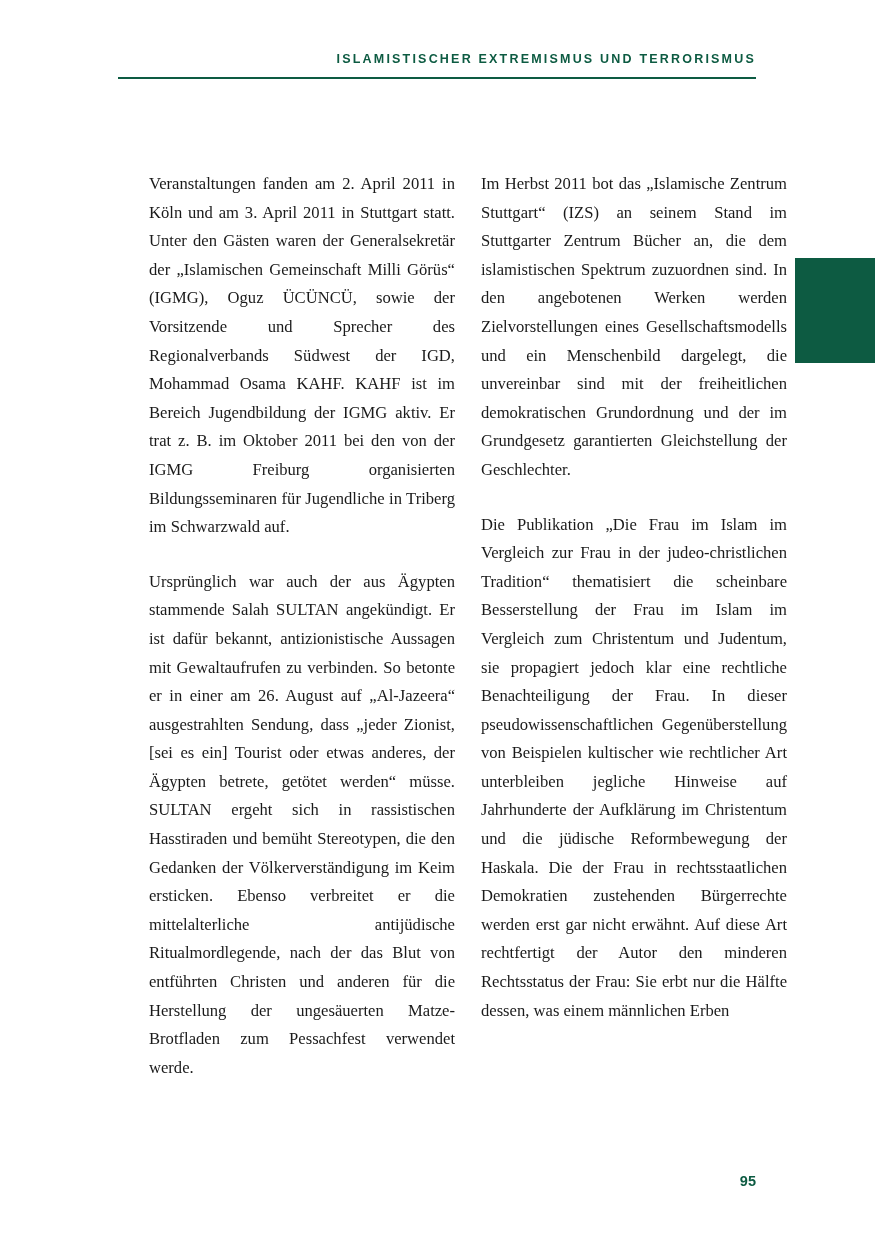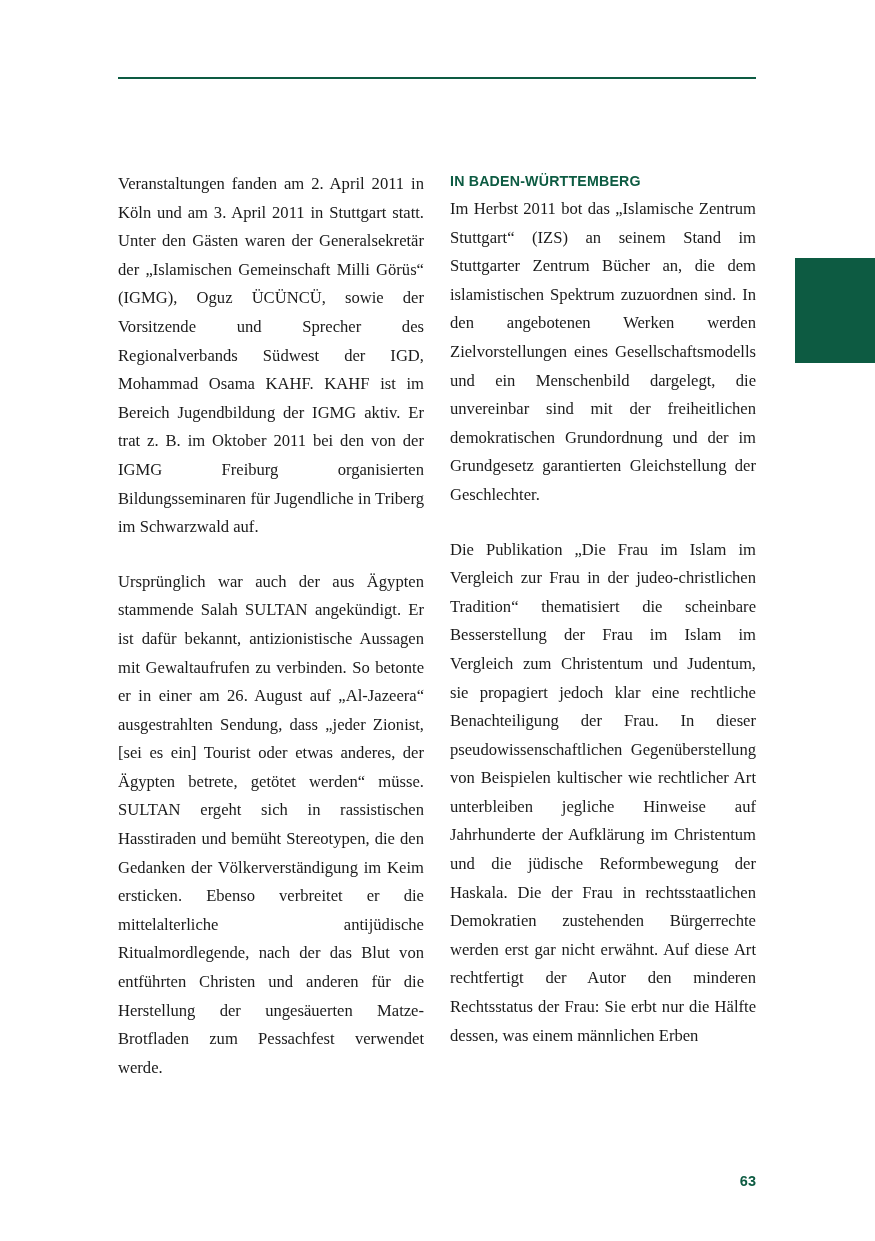--- a/index.html
+++ b/index.html
@@ -62,20 +62,21 @@
   
   .col {
     position: absolute;
     top: 170px;
     width: 306px;
     font-size: 16.6px;
     line-height: 28.6px;
     text-align: justify;
     text-justify: inter-word;
     hyphens: manual;
+    margin-left: 31px;
   }
   .col-left { left: 118px; }
   .col-right { left: 450px; }
 
   .col p {
     margin: 0 0 26px 0;
     text-align: justify;
   }
   .col p:last-child { margin-bottom: 0; }
 
@@ -102,30 +103,32 @@
     font-size: 14.5px;
     font-weight: bold;
     color: #0d5b42;
   }
 </style>
 </head>
 <body>
 
 <div class="page">
 
+  <div class="header">
+    <span class="header-text">ISLAMISTISCHER EXTREMISMUS UND TERRORISMUS</span>
+  </div>
   <div class="header-rule"></div>
 
   <div class="side-tab"></div>
 
   <div class="col col-left">
     <p>Veranstaltungen fanden am 2. April 2011 in Köln und am 3. April 2011 in Stuttgart statt. Unter den Gästen waren der Generalsekretär der „Islamischen Gemeinschaft Milli Görüs“ (IGMG), Oguz ÜCÜNCÜ, sowie der Vorsitzende und Sprecher des Regionalverbands Südwest der IGD, Mohammad Osama KAHF. KAHF ist im Bereich Jugendbildung der IGMG aktiv. Er trat z. B. im Oktober 2011 bei den von der IGMG Freiburg organisierten Bildungsseminaren für Jugendliche in Triberg im Schwarzwald auf.</p>
     <p>Ursprünglich war auch der aus Ägypten stammende Salah SULTAN angekündigt. Er ist dafür bekannt, antizionistische Aussagen mit Gewaltaufrufen zu verbinden. So betonte er in einer am 26. August auf „Al-Jazeera“ ausgestrahlten Sendung, dass „jeder Zionist, [sei es ein] Tourist oder etwas anderes, der Ägypten betrete, getötet werden“ müsse. SULTAN ergeht sich in rassistischen Hasstiraden und bemüht Stereotypen, die den Gedanken der Völkerverständigung im Keim ersticken. Ebenso verbreitet er die mittelalterliche antijüdische Ritualmordlegende, nach der das Blut von entführten Christen und anderen für die Herstellung der ungesäuerten Matze-Brotfladen zum Pessachfest verwendet werde.</p>
   </div>
 
   <div class="col col-right">
-    <div class="subhead">IN BADEN-WÜRTTEMBERG</div>
     <p>Im Herbst 2011 bot das „Islamische Zentrum Stuttgart“ (IZS) an seinem Stand im Stuttgarter Zentrum Bücher an, die dem islamistischen Spektrum zuzuordnen sind. In den angebotenen Werken werden Zielvorstellungen eines Gesellschaftsmodells und ein Menschenbild dargelegt, die unvereinbar sind mit der freiheitlichen demokratischen Grundordnung und der im Grundgesetz garantierten Gleichstellung der Geschlechter.</p>
     <p>Die Publikation „Die Frau im Islam im Vergleich zur Frau in der judeo-christlichen Tradition“ thematisiert die scheinbare Besserstellung der Frau im Islam im Vergleich zum Christentum und Judentum, sie propagiert jedoch klar eine rechtliche Benachteiligung der Frau. In dieser pseudowissenschaftlichen Gegenüberstellung von Beispielen kultischer wie rechtlicher Art unterbleiben jegliche Hinweise auf Jahrhunderte der Aufklärung im Christentum und die jüdische Reformbewegung der Haskala. Die der Frau in rechtsstaatlichen Demokratien zustehenden Bürgerrechte werden erst gar nicht erwähnt. Auf diese Art rechtfertigt der Autor den minderen Rechtsstatus der Frau: Sie erbt nur die Hälfte dessen, was einem männlichen Erben</p>
   </div>
 
-  <div class="folio">63</div>
+  <div class="folio">95</div>
 
 </div>
 
 </body></html>

